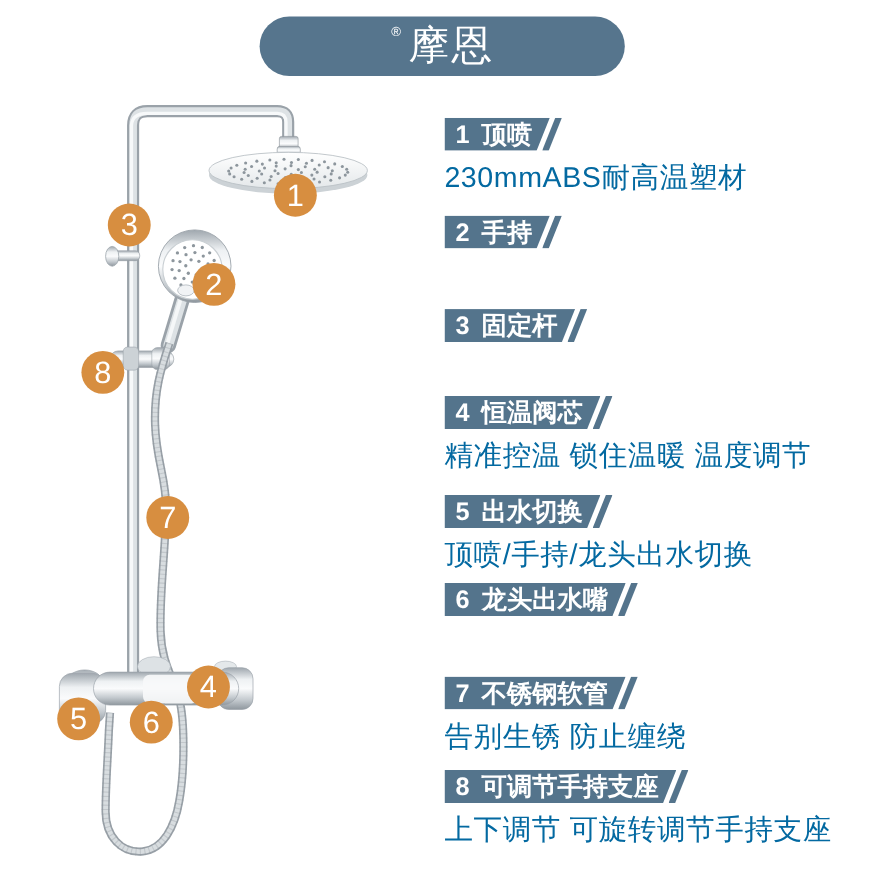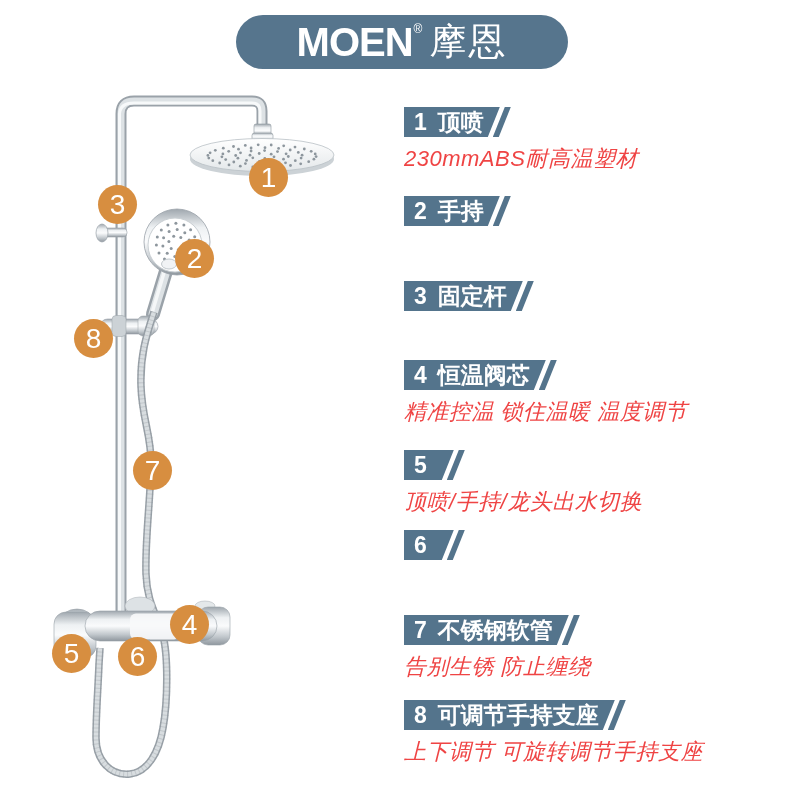--- a/index.html
+++ b/index.html
@@ -38,28 +38,27 @@
     display:flex;align-items:center;white-space:nowrap;
     padding:0 16px 0 10px;
     clip-path:polygon(0 0,100% 0,calc(100% - 12px) 100%,0 100%);
   }
   .label-box .num{margin-right:11px;font-weight:700;}
   .label-slash{
     width:18px;margin-left:-7px;background:#54748c;
     clip-path:polygon(66.7% 0,100% 0,33.3% 100%,0 100%);
   }
   .feature-desc{
-    margin-top:7px;font-size:22px;color:#ef4444;white-space:nowrap;letter-spacing:.5px;font-style:italic;
+    margin-top:7px;font-size:26px;color:#0369a1;white-space:nowrap;letter-spacing:.5px;
   }
 </style>
 </head>
 <body>
 
 <div class="banner">
-  <span class="en">MOEN</span>
   <span class="reg">®</span>
   <span class="cn">摩恩</span>
 </div>
 
 <div class="product">
   <svg width="400" height="800" viewBox="0 0 400 800">
     <defs>
       <linearGradient id="chromeV" x1="0" y1="0" x2="0" y2="1">
         <stop offset="0" stop-color="#9fa7ae"></stop>
           <stop offset="0.28" stop-color="#eef1f3"></stop>
@@ -307,30 +306,32 @@
         </div>
         <div class="label-slash"></div>
       </div>
     <div class="feature-desc">精准控温 锁住温暖 温度调节</div>
   </div>
 
   <div class="feature f5">
     <div class="label-wrap">
         <div class="label-box">
           <span class="num">5</span>
+          <span>出水切换</span>
         </div>
         <div class="label-slash"></div>
       </div>
     <div class="feature-desc">顶喷/手持/龙头出水切换</div>
   </div>
 
   <div class="feature f6">
     <div class="label-wrap">
         <div class="label-box">
           <span class="num">6</span>
+          <span>龙头出水嘴</span>
         </div>
         <div class="label-slash"></div>
       </div>
   </div>
 
   <div class="feature f7">
     <div class="label-wrap">
         <div class="label-box">
           <span class="num">7</span>
           <span>不锈钢软管</span>

